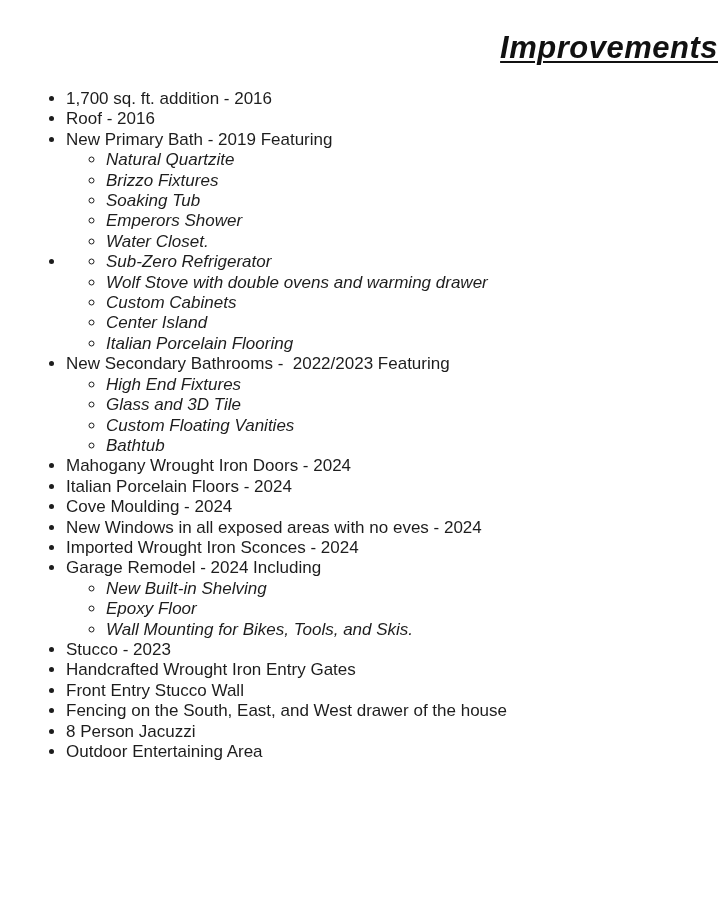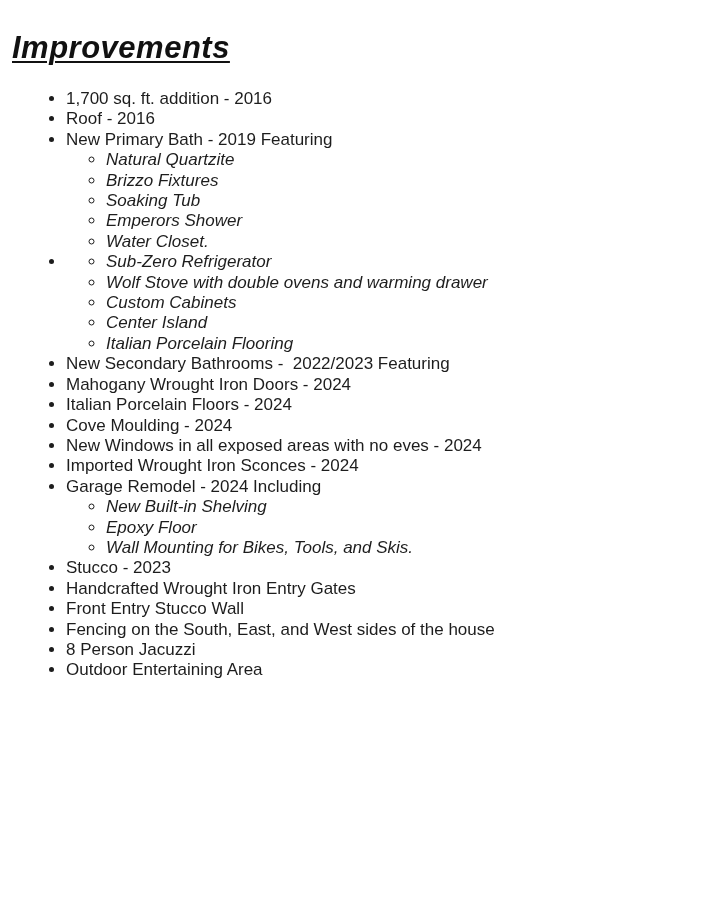--- a/index.html
+++ b/index.html
@@ -23,20 +23,21 @@
   .page-title {
     margin: 30px 0 0 12px;
     font-size: 31px;
     font-weight: bold;
     font-style: italic;
     letter-spacing: 0.5px;
     color: #111111;
     text-decoration: underline;
     text-decoration-thickness: 2px;
     text-underline-offset: 3px;
+    text-align: right;
   }
   ul.improvements-list {
     margin: 23px 16px 0 0;
     padding: 0 0 0 66px;
     list-style-type: disc;
     font-size: 17px;
     line-height: 20.4px;
     color: #1d1d1d;
   }
   ul.improvements-list li {
@@ -69,31 +70,36 @@
           <li><span class="item-label">Emperors Shower</span></li>
           <li><span class="item-label">Water Closet.</span></li>
         </ul></li>
       <li><ul class="sub-list">
           <li><span class="item-label">Sub-Zero Refrigerator</span></li>
           <li><span class="item-label">Wolf Stove with double ovens and warming drawer</span></li>
           <li><span class="item-label">Custom Cabinets</span></li>
           <li><span class="item-label">Center Island</span></li>
           <li><span class="item-label">Italian Porcelain Flooring</span></li>
         </ul></li>
-      <li><span class="item-label">New Secondary Bathrooms -  2022/2023 Featuring</span></li>
+      <li><span class="item-label">New Secondary Bathrooms -  2022/2023 Featuring</span><ul class="sub-list">
+          <li><span class="item-label">High End Fixtures</span></li>
+          <li><span class="item-label">Glass and 3D Tile</span></li>
+          <li><span class="item-label">Custom Floating Vanities</span></li>
+          <li><span class="item-label">Bathtub</span></li>
+        </ul></li>
       <li><span class="item-label">Mahogany Wrought Iron Doors - 2024</span></li>
       <li><span class="item-label">Italian Porcelain Floors - 2024</span></li>
       <li><span class="item-label">Cove Moulding - 2024</span></li>
       <li><span class="item-label">New Windows in all exposed areas with no eves - 2024</span></li>
       <li><span class="item-label">Imported Wrought Iron Sconces - 2024</span></li>
       <li><span class="item-label">Garage Remodel - 2024 Including</span><ul class="sub-list">
           <li><span class="item-label">New Built-in Shelving</span></li>
           <li><span class="item-label">Epoxy Floor</span></li>
           <li><span class="item-label">Wall Mounting for Bikes, Tools, and Skis.</span></li>
         </ul></li>
       <li><span class="item-label">Stucco - 2023</span></li>
       <li><span class="item-label">Handcrafted Wrought Iron Entry Gates</span></li>
       <li><span class="item-label">Front Entry Stucco Wall</span></li>
-      <li><span class="item-label">Fencing on the South, East, and West sides of the house</span></li>
+      <li><span class="item-label">Fencing on the South, East, and West drawer of the house</span></li>
       <li><span class="item-label">8 Person Jacuzzi</span></li>
       <li><span class="item-label">Outdoor Entertaining Area</span></li>
     </ul>
 </div>
 
 </body></html>

